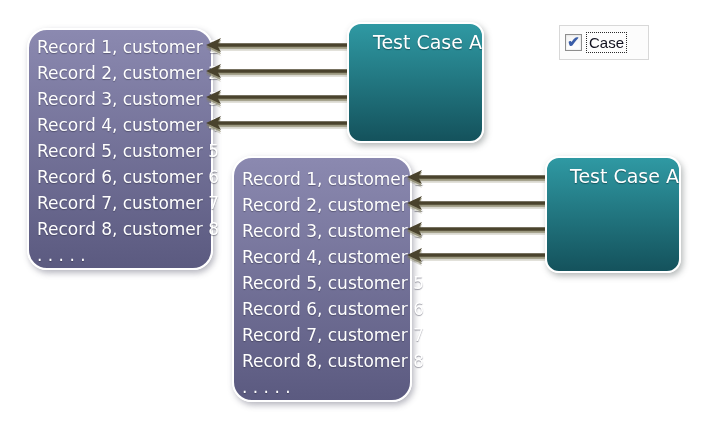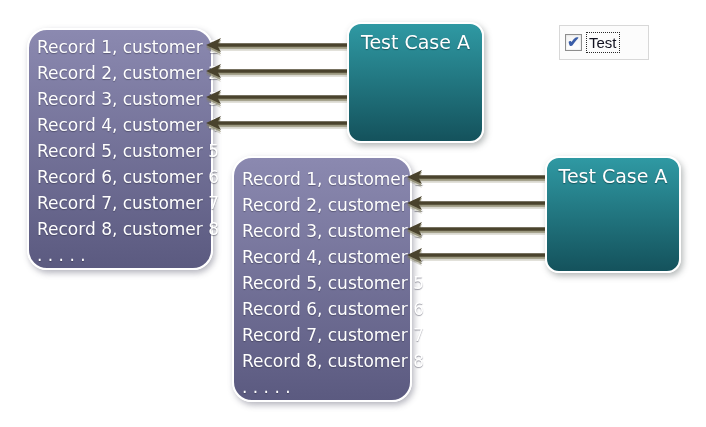--- a/index.html
+++ b/index.html
@@ -38,21 +38,21 @@
 
   
   .case-box {
     position: absolute;
     box-sizing: border-box;
     border-radius: 14px;
     border: 2px solid #ffffff;
     background: linear-gradient(to bottom, var(--case_top), var(--case_bottom));
     box-shadow: 2px 3px 6px rgba(90,100,100,0.45);
     color: #ffffff;
-    text-align: center;
+    text-align: right;
   }
   .case-box .case-title {
     margin-top: 7px;
     font-size: 19px;
     text-shadow: 0 1px 1px rgba(0,40,45,0.5);
     white-space: nowrap;
   }
   #case-box-1 { left: 347px; top: 22px;  width: 137px; height: 121px; }
   #case-box-2 { left: 545px; top: 156px; width: 136px; height: 117px; }
 
@@ -187,16 +187,16 @@
         <line x1="545" y1="255" x2="418" y2="255"></line>
         <polygon points="407,255 422,248 418,255 422,262" stroke="none"></polygon>
       </g>
     </g>
   </svg>
 
   <div class="check-panel">
     <div class="checkbox" role="checkbox" aria-checked="true">
       <span class="check-glyph">✔</span>
     </div>
-    <span class="check-label">Test</span>
+    <span class="check-label">Case</span>
   </div>
 
 </div>
 
 </body></html>

